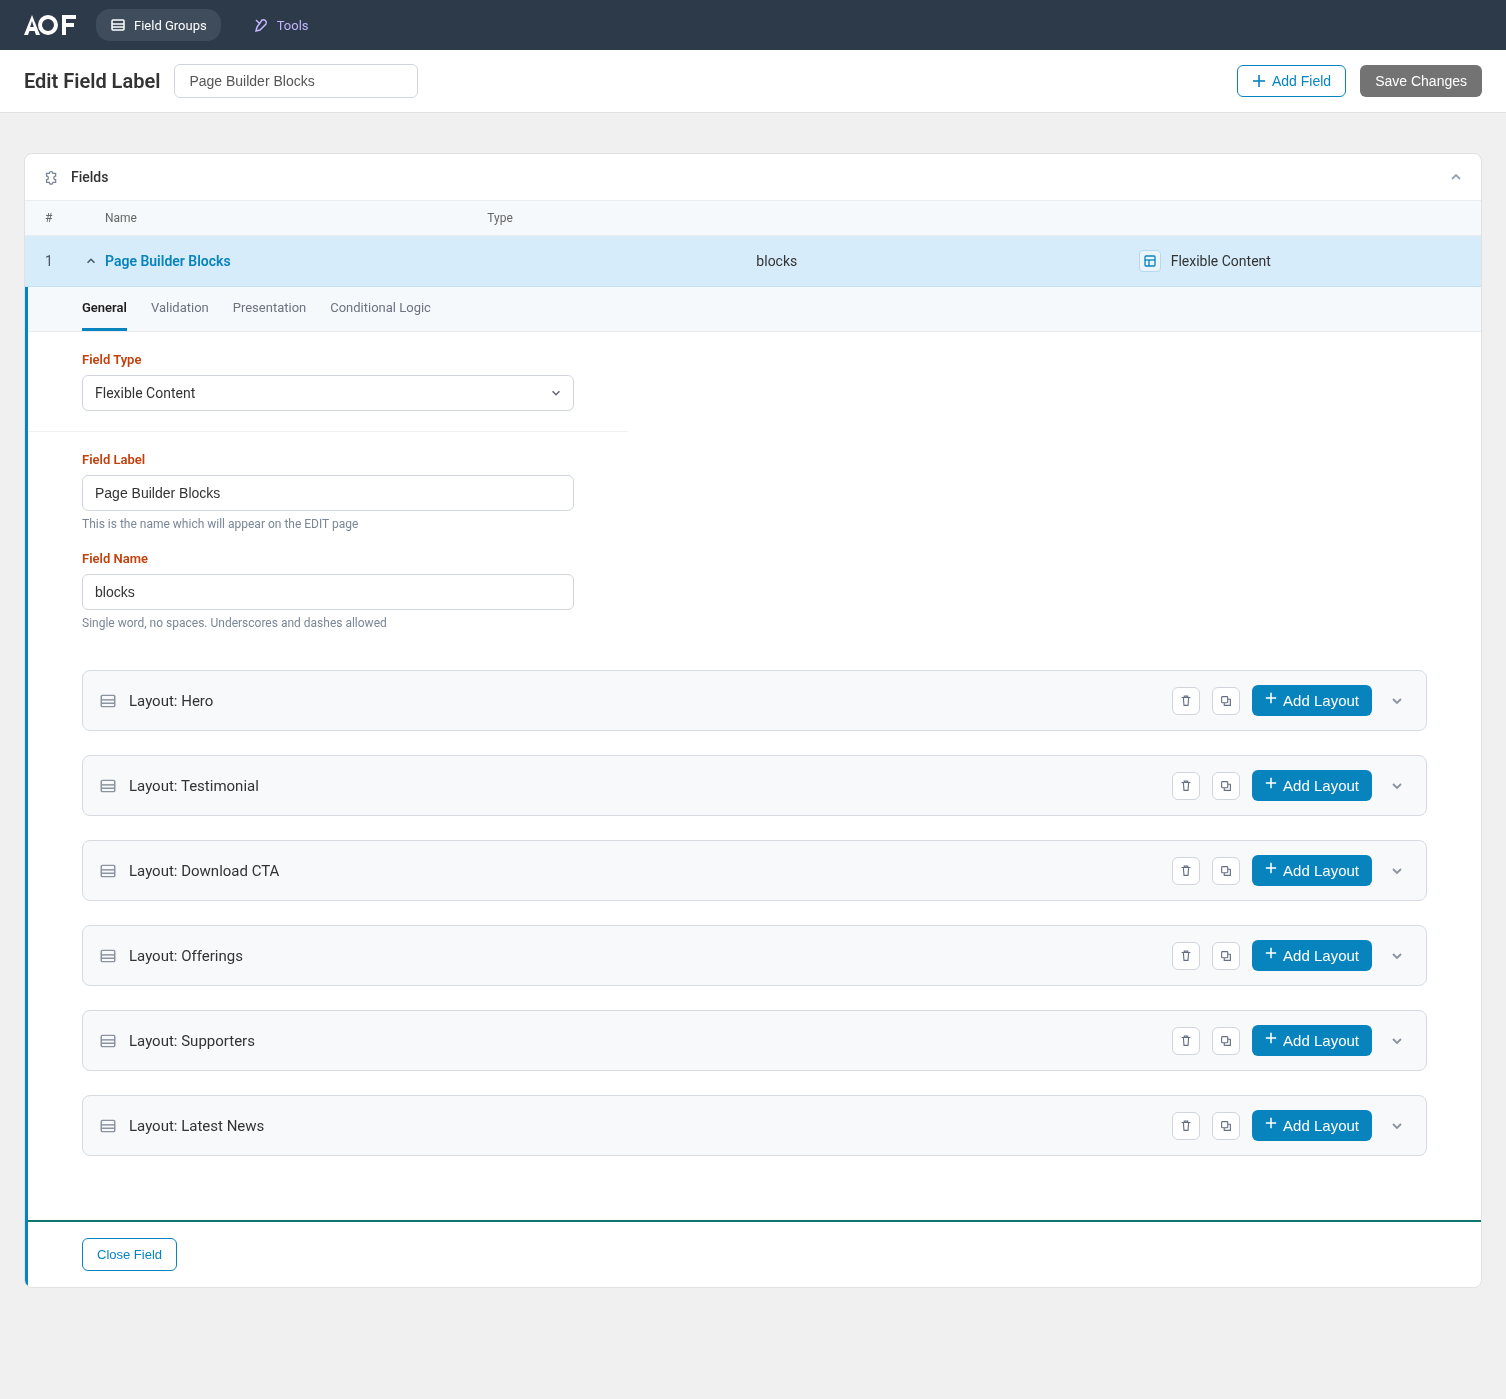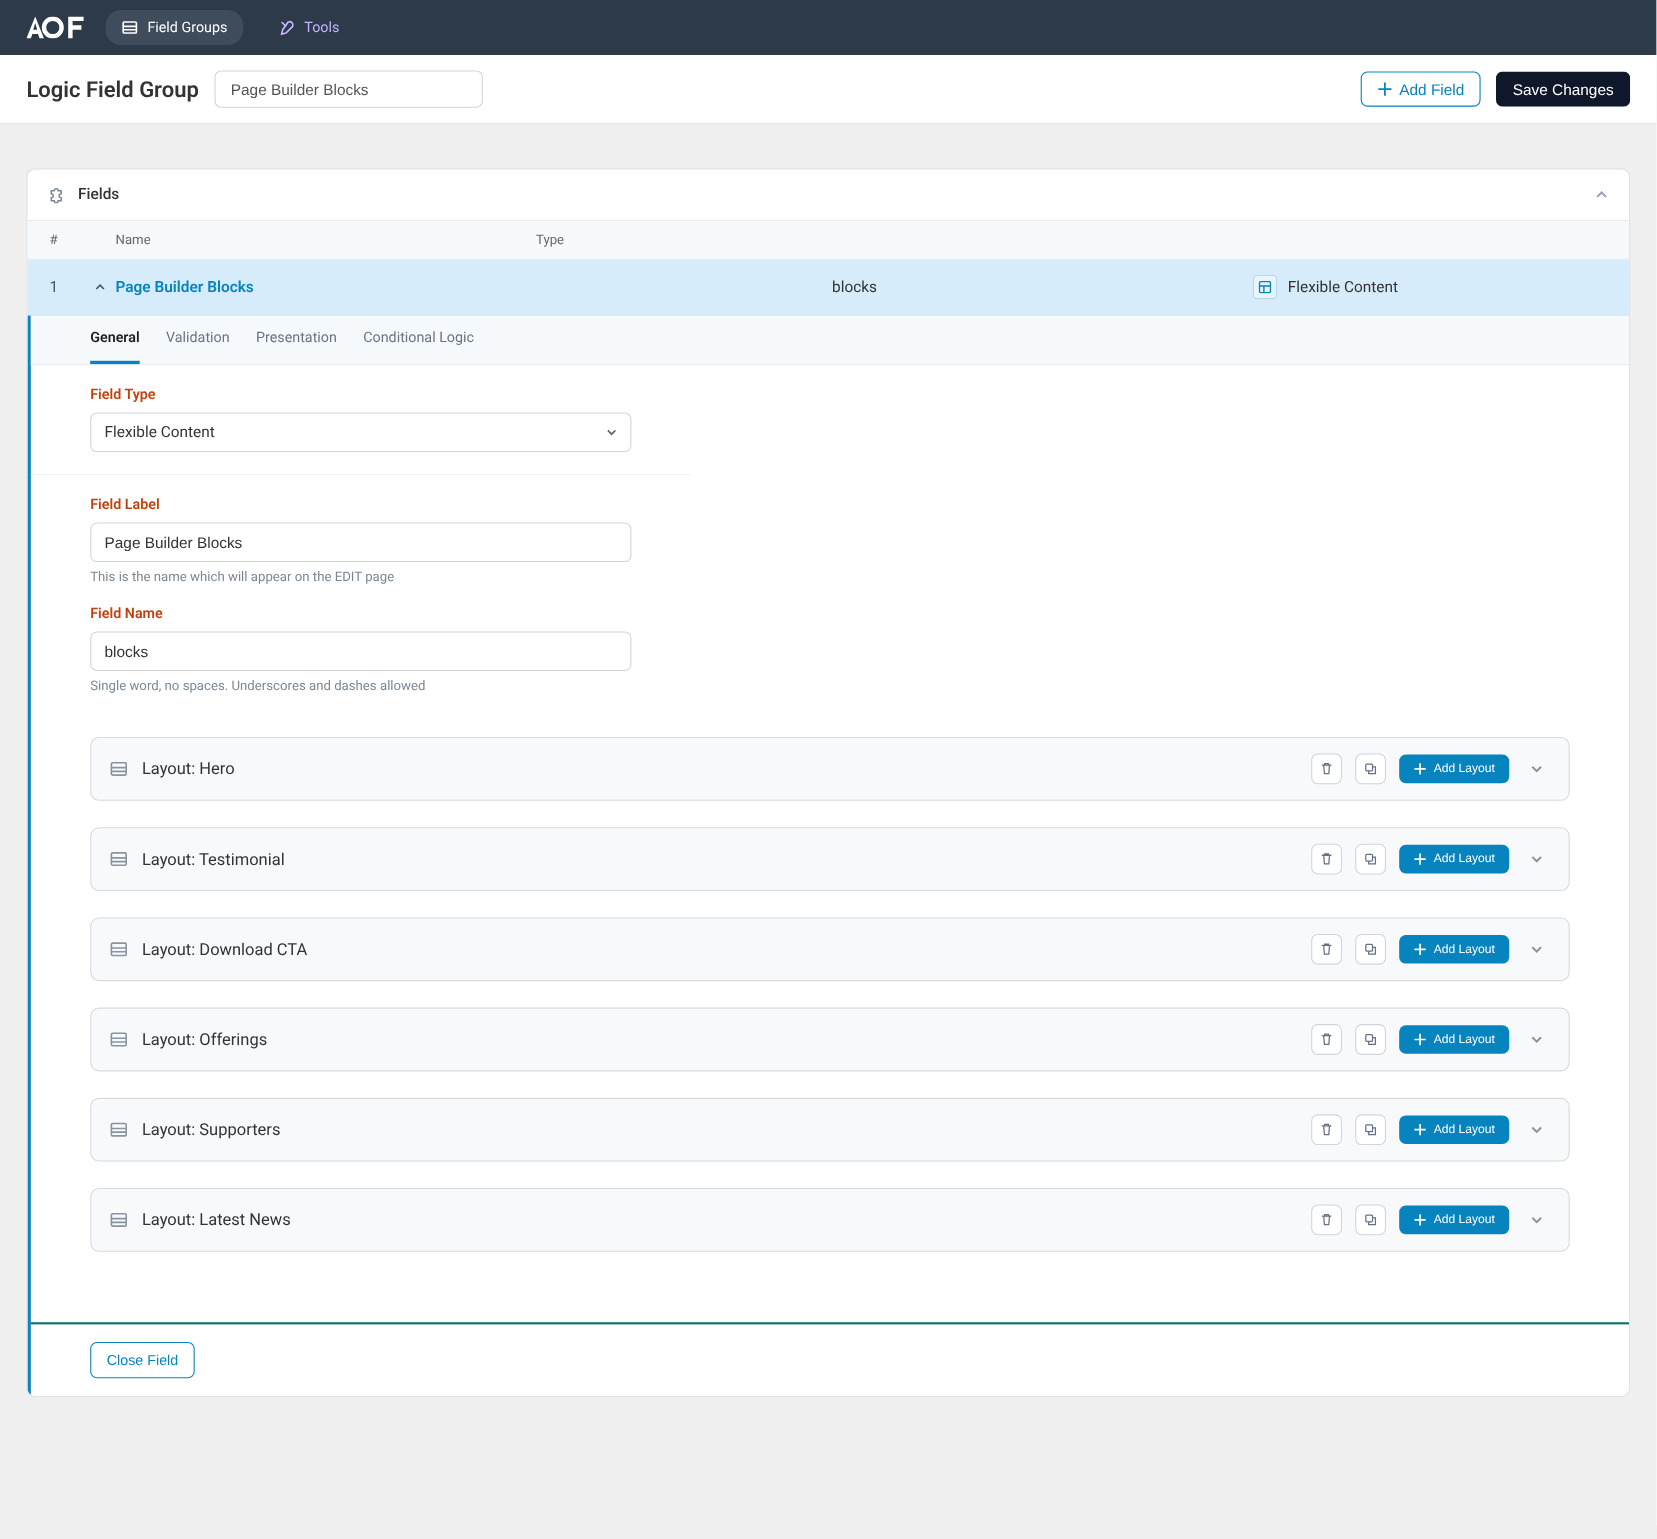--- a/index.html
+++ b/index.html
@@ -77,21 +77,21 @@
   border: 1px solid transparent;
   line-height: 1;
   background: transparent;
 }
 .btn-outline-primary {
   border-color: #0783BE;
   color: #0783BE;
   background: #fff;
 }
 .btn-primary {
-  background: #0f172a;
+  background: #737373;
   color: #fff;
 }
 
 
 .content-wrap { padding: 40px 24px; }
 .panel {
   background: #fff;
   border: 1px solid #e1e1e1;
   border-radius: 8px;
   overflow: hidden;
@@ -228,23 +228,22 @@
   display: inline-flex; align-items: center; justify-content: center;
   color: #667085;
   cursor: pointer;
 }
 .add-layout-btn {
   background: #0783BE;
   color: #fff;
   border: none;
   border-radius: 6px;
   padding: 7px 13px;
-  font-size: 11px;
+  font-size: 15px;
   display: inline-flex;
-  align-items: center;
   gap: 6px;
   cursor: pointer;
 }
 .card-chev { color: #8a93a0; padding: 0 6px; cursor: pointer; }
 
 .footer-row {
   padding: 16px 54px;
   border-top: 2px solid #0f766e;
 }
 .close-field-btn {
@@ -281,21 +280,21 @@
   <div class="topnav-item muted">
     <svg width="16" height="16" viewBox="0 0 16 16" fill="none" stroke="currentColor" stroke-width="1.5">
       <path d="M9 3 a3 3 0 0 1 4 4 l-6 6 l-4 1 l1 -4 z"></path>
       <path d="M3 3 l4 4"></path>
     </svg>
     <span>Tools</span>
   </div>
 </div>
 
 <div class="headerbar">
-  <div class="page-title">Logic Field Group</div>
+  <div class="page-title">Edit Field Label</div>
   <input class="title-input" type="text" value="Page Builder Blocks" style="">
   <div class="spacer"></div>
   <button class="btn btn-outline-primary">
     <svg width="14" height="14" viewBox="0 0 14 14" stroke="currentColor" stroke-width="1.6" fill="none">
         <line x1="7" y1="1" x2="7" y2="13"></line>
         <line x1="1" y1="7" x2="13" y2="7"></line>
       </svg>
     <span>Add Field</span>
   </button>
   <button class="btn btn-primary">

